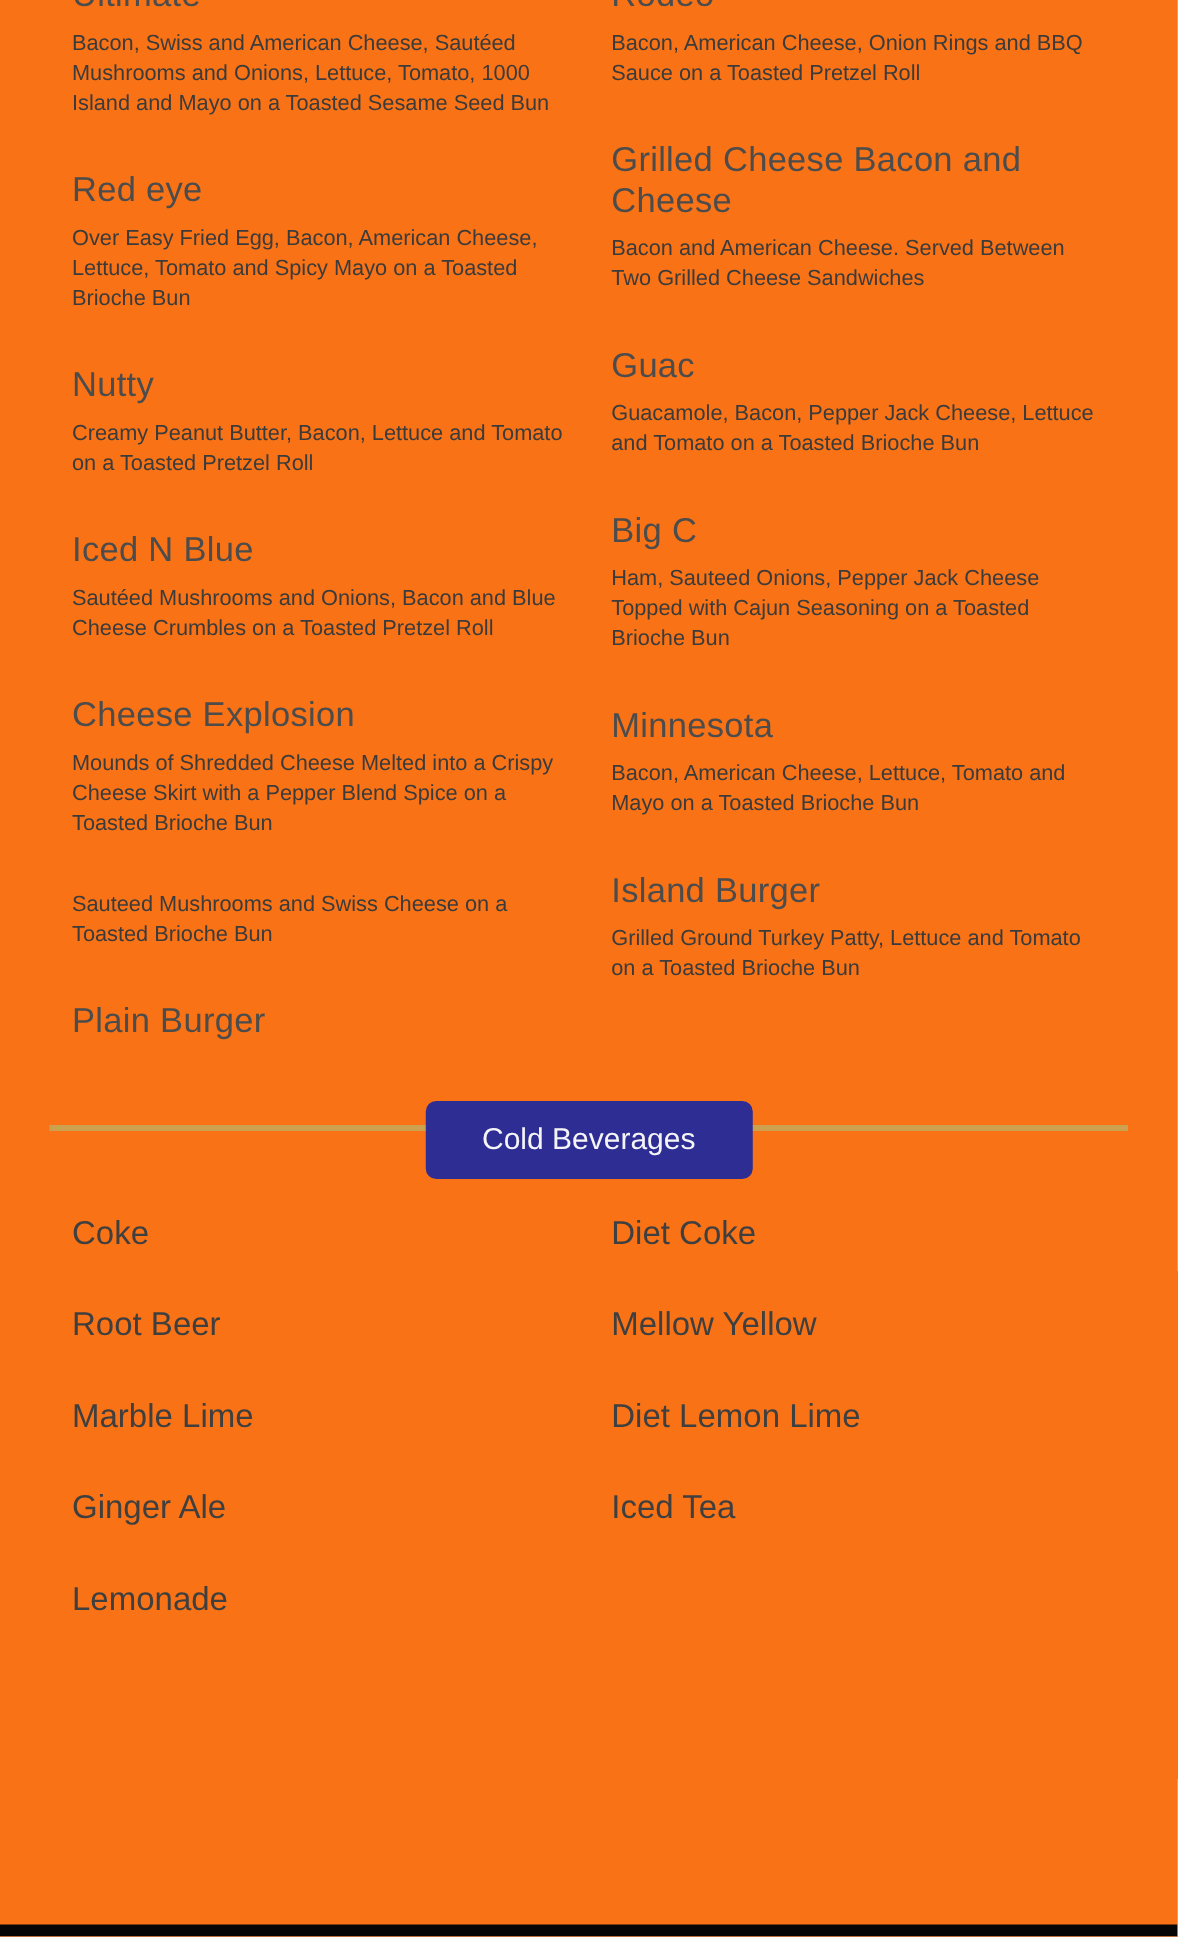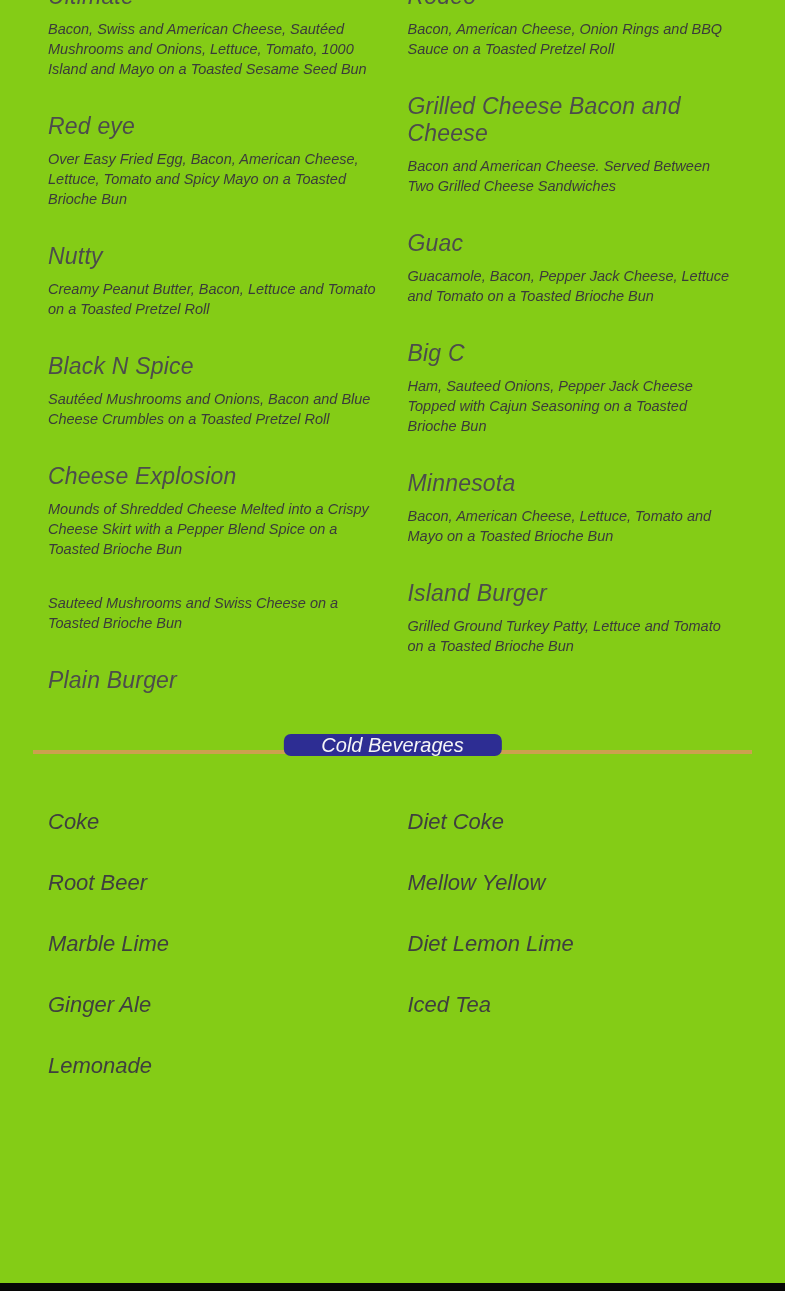--- a/index.html
+++ b/index.html
@@ -8,23 +8,22 @@
     width: 785px;
     height: 1291px;
     background: #ffffff;
     overflow: hidden;
     font-family: "Liberation Sans", sans-serif;
   }
   .page {
     position: relative;
     width: 785px;
     height: 1291px;
-    background: #84cc16;
+    background: #f97316;
     overflow: hidden;
-    font-style: italic;
   }
 
   
   .two-col {
     display: flex;
     padding: 0 33px;
   }
   .col {
     width: 50%;
     padding: 0 15px;
@@ -63,21 +62,21 @@
     margin-top: -3px;
     height: 2px;
     border-top: 2px solid #cba14f;
     border-bottom: 2px solid #cba14f;
   }
   .section-badge {
     position: absolute;
     left: 50%;
     top: 0;
     transform: translateX(-50%);
-    height: 22px;
+    height: 52px;
     padding: 0 38px;
     border-radius: 7px;
     display: flex;
     align-items: center;
     justify-content: center;
   }
   .section-badge span {
     font-size: 20px;
     line-height: 38px;
     white-space: nowrap;
@@ -120,21 +119,21 @@
     <h3 class="menu-item-name">Red eye</h3>
     <p class="menu-item-desc">Over Easy Fried Egg, Bacon, American Cheese, Lettuce, Tomato and Spicy Mayo on a Toasted Brioche Bun</p>
   </article>
 
   <article class="menu-item">
     <h3 class="menu-item-name">Nutty</h3>
     <p class="menu-item-desc">Creamy Peanut Butter, Bacon, Lettuce and Tomato on a Toasted Pretzel Roll</p>
   </article>
 
   <article class="menu-item">
-    <h3 class="menu-item-name">Black N Spice</h3>
+    <h3 class="menu-item-name">Iced N Blue</h3>
     <p class="menu-item-desc">Sautéed Mushrooms and Onions, Bacon and Blue Cheese Crumbles on a Toasted Pretzel Roll</p>
   </article>
 
   <article class="menu-item">
     <h3 class="menu-item-name">Cheese Explosion</h3>
     <p class="menu-item-desc">Mounds of Shredded Cheese Melted into a Crispy Cheese Skirt with a Pepper Blend Spice on a Toasted Brioche Bun</p>
   </article>
 
   <article class="menu-item">
     <p class="menu-item-desc">Sauteed Mushrooms and Swiss Cheese on a Toasted Brioche Bun</p>

